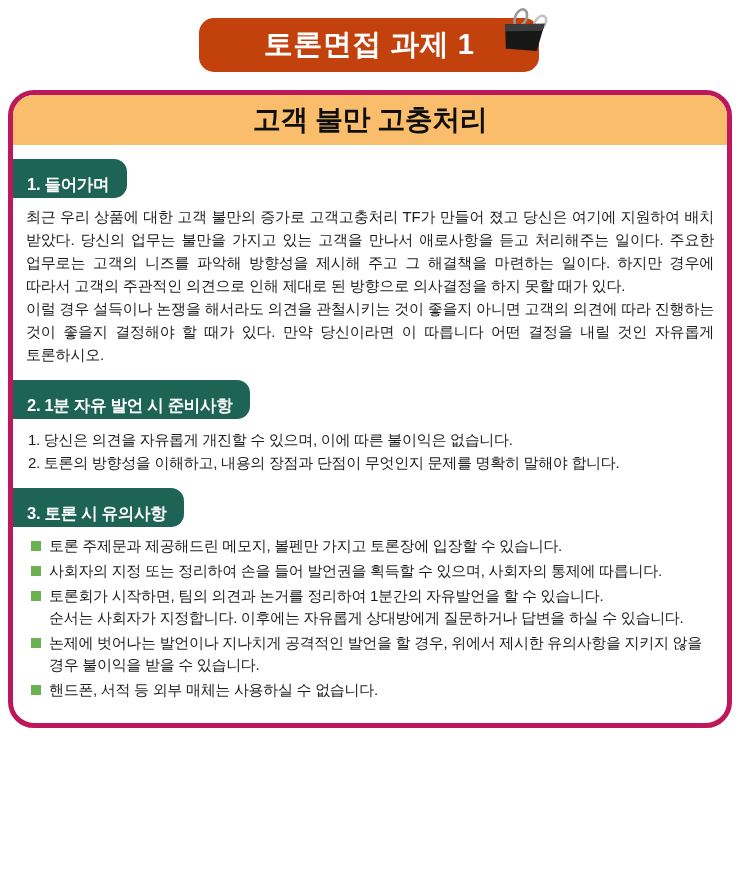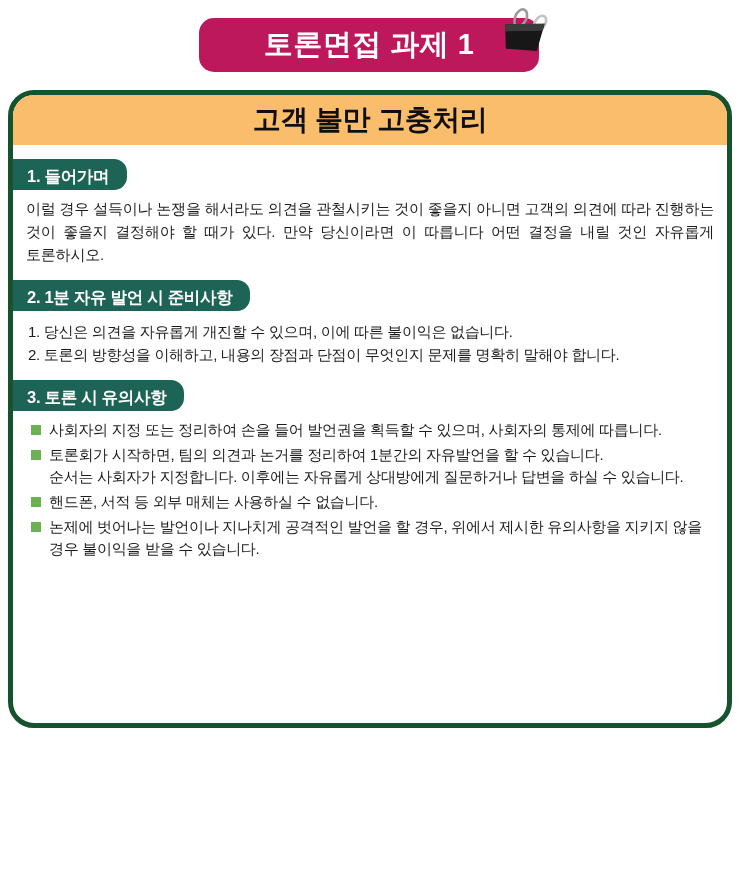--- a/index.html
+++ b/index.html
@@ -16,21 +16,21 @@
     overflow: hidden;
   }
 
   
   .banner {
     position: absolute;
     left: 199px;
     top: 18px;
     width: 340px;
     height: 54px;
-    background: #be185d;
+    background: #c2410c;
     border-radius: 15px;
     display: flex;
     align-items: center;
     justify-content: center;
     z-index: 1;
   }
   .banner-title {
     color: #ffffff;
     font-size: 29px;
     font-weight: bold;
@@ -48,21 +48,21 @@
 
   
   .card {
     position: absolute;
     left: 8px;
     top: 90px;
     width: 724px;
     height: 638px;
     box-sizing: border-box;
     background: #ffffff;
-    border: 5px solid #14532d;
+    border: 5px solid #be185d;
     border-radius: 26px;
     overflow: hidden;
   }
   .card-header {
     height: 50px;
     background: #f9bd6c;
     display: flex;
     align-items: center;
     justify-content: center;
   }
@@ -77,21 +77,21 @@
   
   .badge-row { margin-top: 14px; }
   .badge-row.mt-lg { }
   .section-badge {
     display: inline-block;
     background: #1d6456;
     color: #ffffff;
     font-size: 16.5px;
     font-weight: bold;
     line-height: 26px;
-    padding: 4px 18px 1px 14px;
+    padding: 12px 18px 1px 14px;
     border-radius: 0 13px 13px 0;
     letter-spacing: -0.3px;
     white-space: nowrap;
   }
 
   
   .para-block {
     margin: 7px 13px 0 13px;
   }
   .para-block p {
@@ -159,47 +159,52 @@
 <div class="card">
 
   <div class="card-header">
     <span class="card-title">고객 불만 고충처리</span>
   </div>
 
   <div class="badge-row">
     <span class="section-badge">1. 들어가며</span>
   </div>
   <div class="para-block">
+    <p>최근 우리 상품에 대한 고객 불만의 증가로 고객고충처리 TF가 만들어 졌고 당신은 여기에 지원하여 배치 받았다. 당신의 업무는 불만을 가지고 있는 고객을 만나서 애로사항을 듣고 처리해주는 일이다. 주요한 업무로는 고객의 니즈를 파악해 방향성을 제시해 주고 그 해결책을 마련하는 일이다. 하지만 경우에 따라서 고객의 주관적인 의견으로 인해 제대로 된 방향으로 의사결정을 하지 못할 때가 있다.</p>
     <p>이럴 경우 설득이나 논쟁을 해서라도 의견을 관철시키는 것이 좋을지 아니면 고객의 의견에 따라 진행하는 것이 좋을지 결정해야 할 때가 있다. 만약 당신이라면 이 따릅니다 어떤 결정을 내릴 것인 자유롭게 토론하시오.</p>
   </div>
 
   <div class="badge-row mt-lg">
     <span class="section-badge">2. 1분 자유 발언 시 준비사항</span>
   </div>
   <div class="num-list">
     <div class="num-item">1. 당신은 의견을 자유롭게 개진할 수 있으며, 이에 따른 불이익은 없습니다.</div>
     <div class="num-item">2. 토론의 방향성을 이해하고, 내용의 장점과 단점이 무엇인지 문제를 명확히 말해야 합니다.</div>
   </div>
 
   <div class="badge-row mt-lg">
     <span class="section-badge">3. 토론 시 유의사항</span>
   </div>
   <div class="bullet-list">
     <div class="bullet-item">
       <span class="sq-bullet"></span>
+      <span class="bullet-text">토론 주제문과 제공해드린 메모지, 볼펜만 가지고 토론장에 입장할 수 있습니다.</span>
+    </div>
+    <div class="bullet-item">
+      <span class="sq-bullet"></span>
       <span class="bullet-text">사회자의 지정 또는 정리하여 손을 들어 발언권을 획득할 수 있으며, 사회자의 통제에 따릅니다.</span>
     </div>
     <div class="bullet-item">
       <span class="sq-bullet"></span>
       <span class="bullet-text">토론회가 시작하면, 팀의 의견과 논거를 정리하여 1분간의 자유발언을 할 수 있습니다.
 순서는 사회자가 지정합니다. 이후에는 자유롭게 상대방에게 질문하거나 답변을 하실 수 있습니다.</span>
     </div>
     <div class="bullet-item">
       <span class="sq-bullet"></span>
+      <span class="bullet-text">논제에 벗어나는 발언이나 지나치게 공격적인 발언을 할 경우, 위에서 제시한 유의사항을 지키지 않을 경우 불이익을 받을 수 있습니다.</span>
+    </div>
+    <div class="bullet-item">
+      <span class="sq-bullet"></span>
       <span class="bullet-text">핸드폰, 서적 등 외부 매체는 사용하실 수 없습니다.</span>
     </div>
-    <div class="bullet-item">
-      <span class="sq-bullet"></span>
-      <span class="bullet-text">논제에 벗어나는 발언이나 지나치게 공격적인 발언을 할 경우, 위에서 제시한 유의사항을 지키지 않을 경우 불이익을 받을 수 있습니다.</span>
-    </div>
   </div>
 
 </div>
 
 </body></html>

